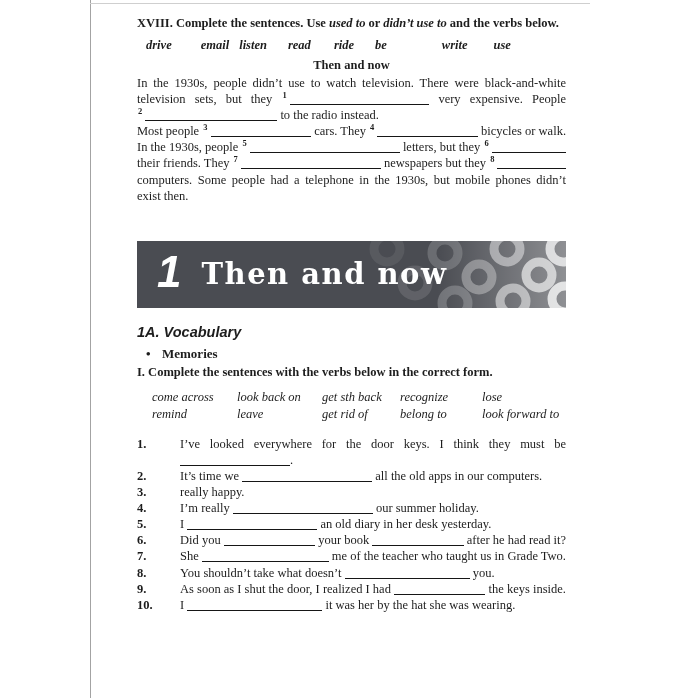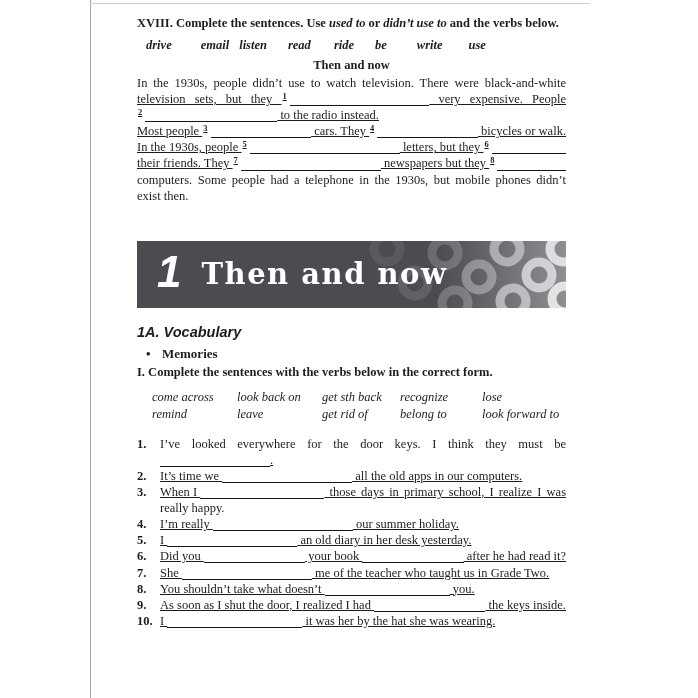--- a/index.html
+++ b/index.html
@@ -10,27 +10,27 @@
   .content{position:absolute;left:137px;top:0;width:429px;}
 
   .h18{margin-top:15px;font-weight:bold;line-height:16px;}
   .wb18{display:flex;font-style:italic;margin-top:6px;line-height:16px;font-weight:bold;}
   .wb18 span:nth-child(1){margin-left:9px;}
   .wb18 span:nth-child(2){margin-left:29px;}
   .wb18 span:nth-child(3){margin-left:10px;text-align:center;}
   .wb18 span:nth-child(4){margin-left:21px;}
   .wb18 span:nth-child(5){margin-left:23px;}
   .wb18 span:nth-child(6){margin-left:21px;}
-  .wb18 span:nth-child(7){margin-left:30px;}
+  .wb18 span:nth-child(7){margin-left:55px;}
   .wb18 span:nth-child(8){margin-left:26px;}
   .subtitle{text-align:center;font-weight:bold;margin-top:4px;line-height:16px;}
 
   .para{margin-top:2px;}
   .pl{height:16.1px;line-height:16.1px;}
-  .pf{display:flex;align-items:center;text-decoration:underline;}
+  .pf{display:flex;align-items:flex-start;}
   .seg{white-space:pre;}
   .ws{word-spacing:6px;}
   .ws2{word-spacing:2px;}
   .just{text-align:justify;text-align-last:justify;word-spacing:2px;}
   .sup{font-size:8.5px;font-weight:bold;line-height:1;margin:0 3px 6px 1px;}
   .blank{height:13px;border-bottom:1.4px solid #161616;}
   .grow{flex:1 1 60px;}
   .w110{width:110px;}.w125{width:125px;}.w130{width:130px;}.w132{width:132px;}
   .w135{width:135px;}.w140{width:140px;}.w150{width:150px;}
 
@@ -46,21 +46,21 @@
   .memories{margin-top:5px;font-weight:bold;font-size:13px;display:flex;line-height:16px;}
   .memories .bullet{margin-left:9px;width:16px;}
   .instruction{font-weight:bold;margin-top:2px;line-height:16px;}
 
   .wb1{margin-top:9px;padding-left:15px;display:grid;
        grid-template-columns:85px 85px 78px 82px auto;font-style:italic;line-height:17px;}
 
   .items{margin-top:13px;}
   .item{display:flex;}
   .inum{width:23px;flex:none;font-weight:bold;line-height:16.1px;}
-  .itext{flex:1;min-width:0;}
+  .itext{flex:1;min-width:0;margin-left:20px;}
   .il{height:16.1px;line-height:16.1px;}
   .jb{text-align:justify;text-align-last:justify;word-spacing:5px;}
 
   .footer{position:absolute;left:137px;top:651px;width:429px;text-align:right;
           font-style:italic;font-size:12.3px;}
   .pagenum{font-style:normal;font-weight:bold;font-family:"Liberation Sans",sans-serif;font-size:13.5px;}
 </style>
 </head>
 <body>
 
@@ -196,25 +196,20 @@
               <span class="seg">It’s time we </span>
               <span class="blank w130"></span>
               <span class="seg"> all the old apps in our computers.</span>
             </div>
           </div>
       </div>
 
       <div class="item">
         <span class="inum">3.</span>
         <div class="itext">
-          <div class="il pf">
-              <span class="seg">When I </span>
-              <span class="blank grow"></span>
-              <span class="seg ws2"> those days in primary school, I realize I was</span>
-            </div>
           <div class="il">really happy.</div>
         </div>
       </div>
 
       <div class="item">
         <span class="inum">4.</span>
         <div class="itext">
             <div class="il pf">
               <span class="seg">I’m really </span>
               <span class="blank w140"></span>

